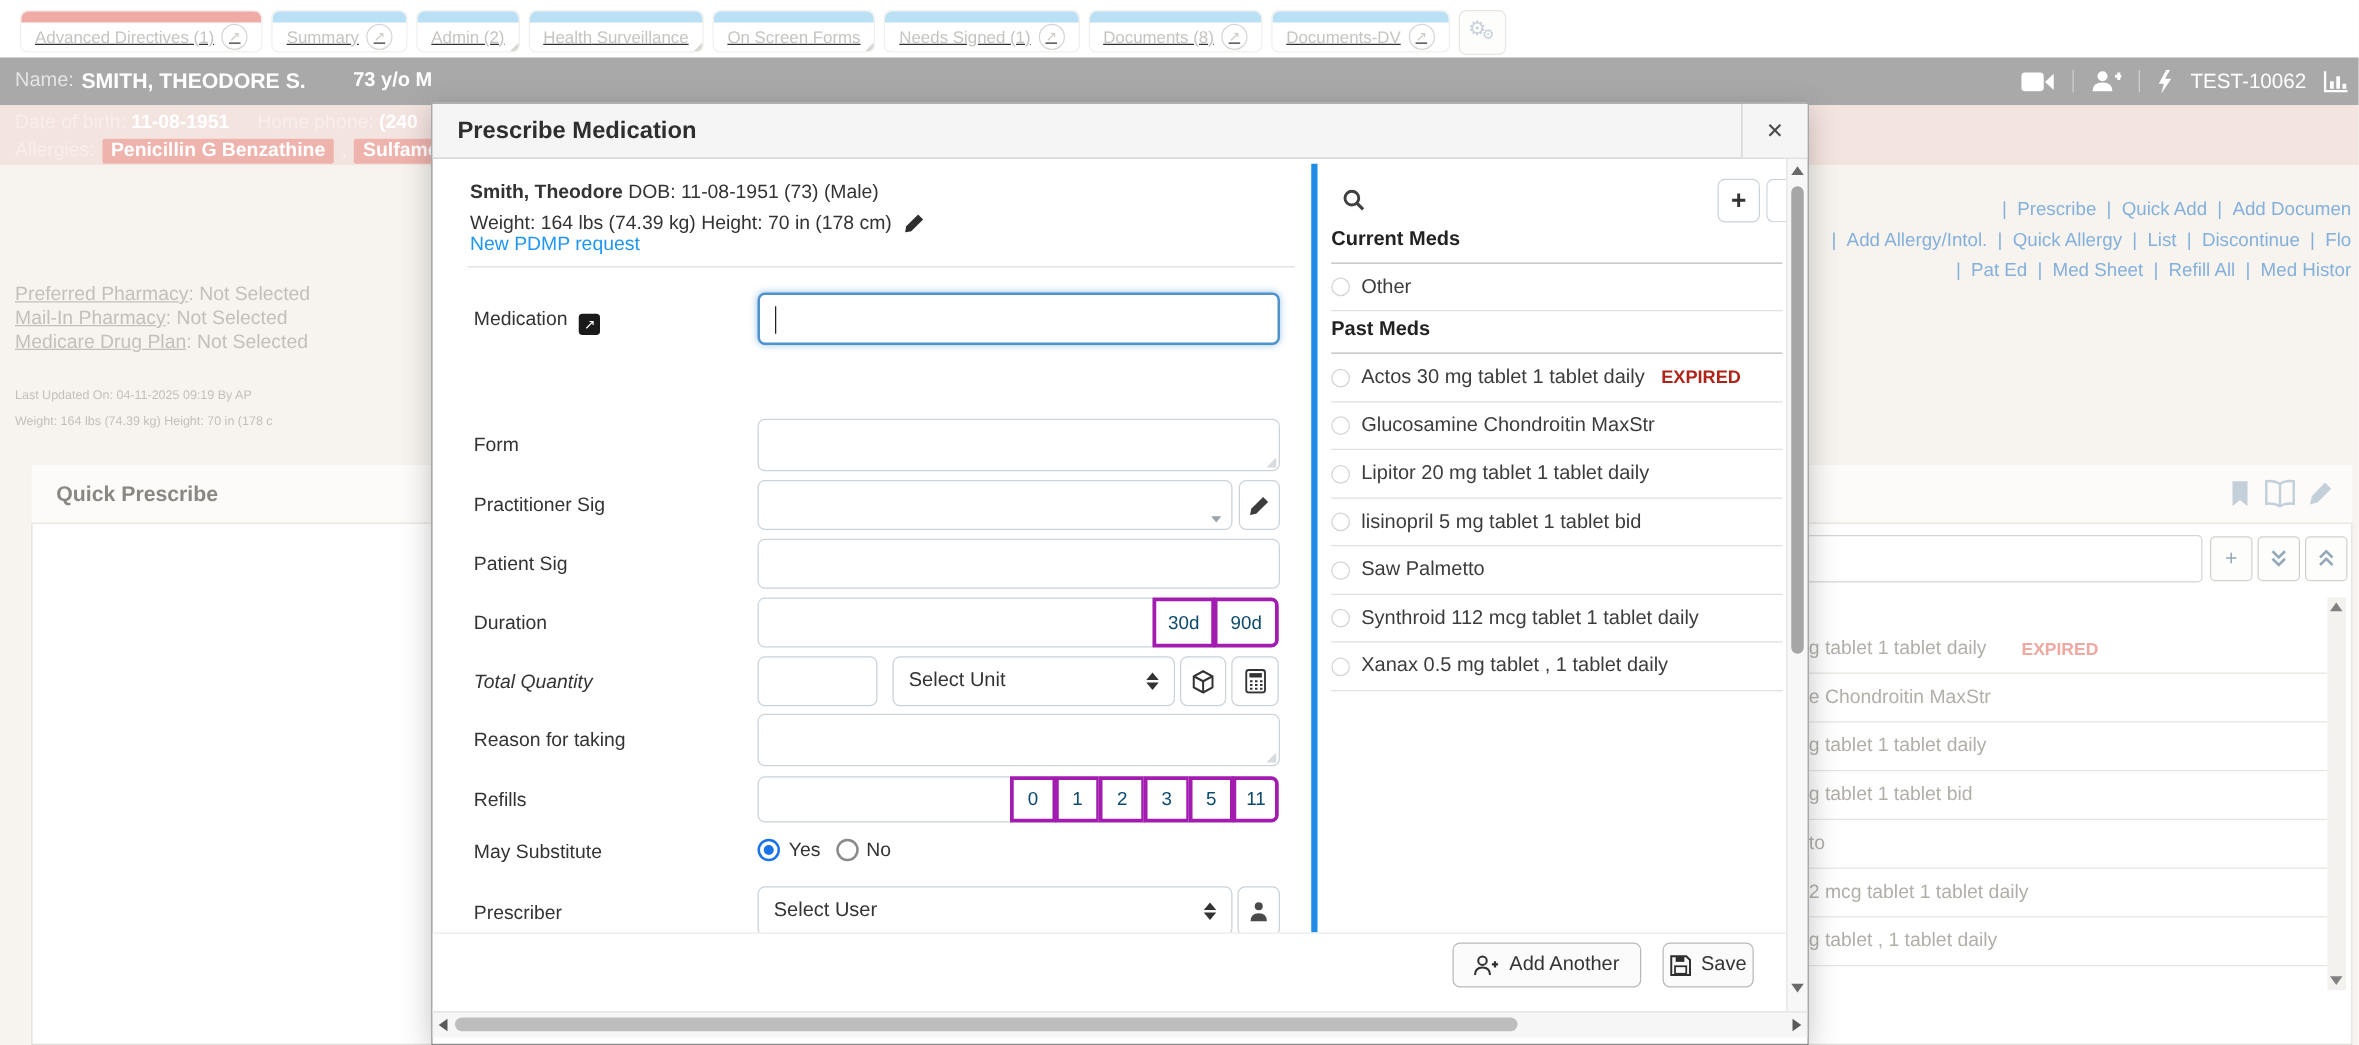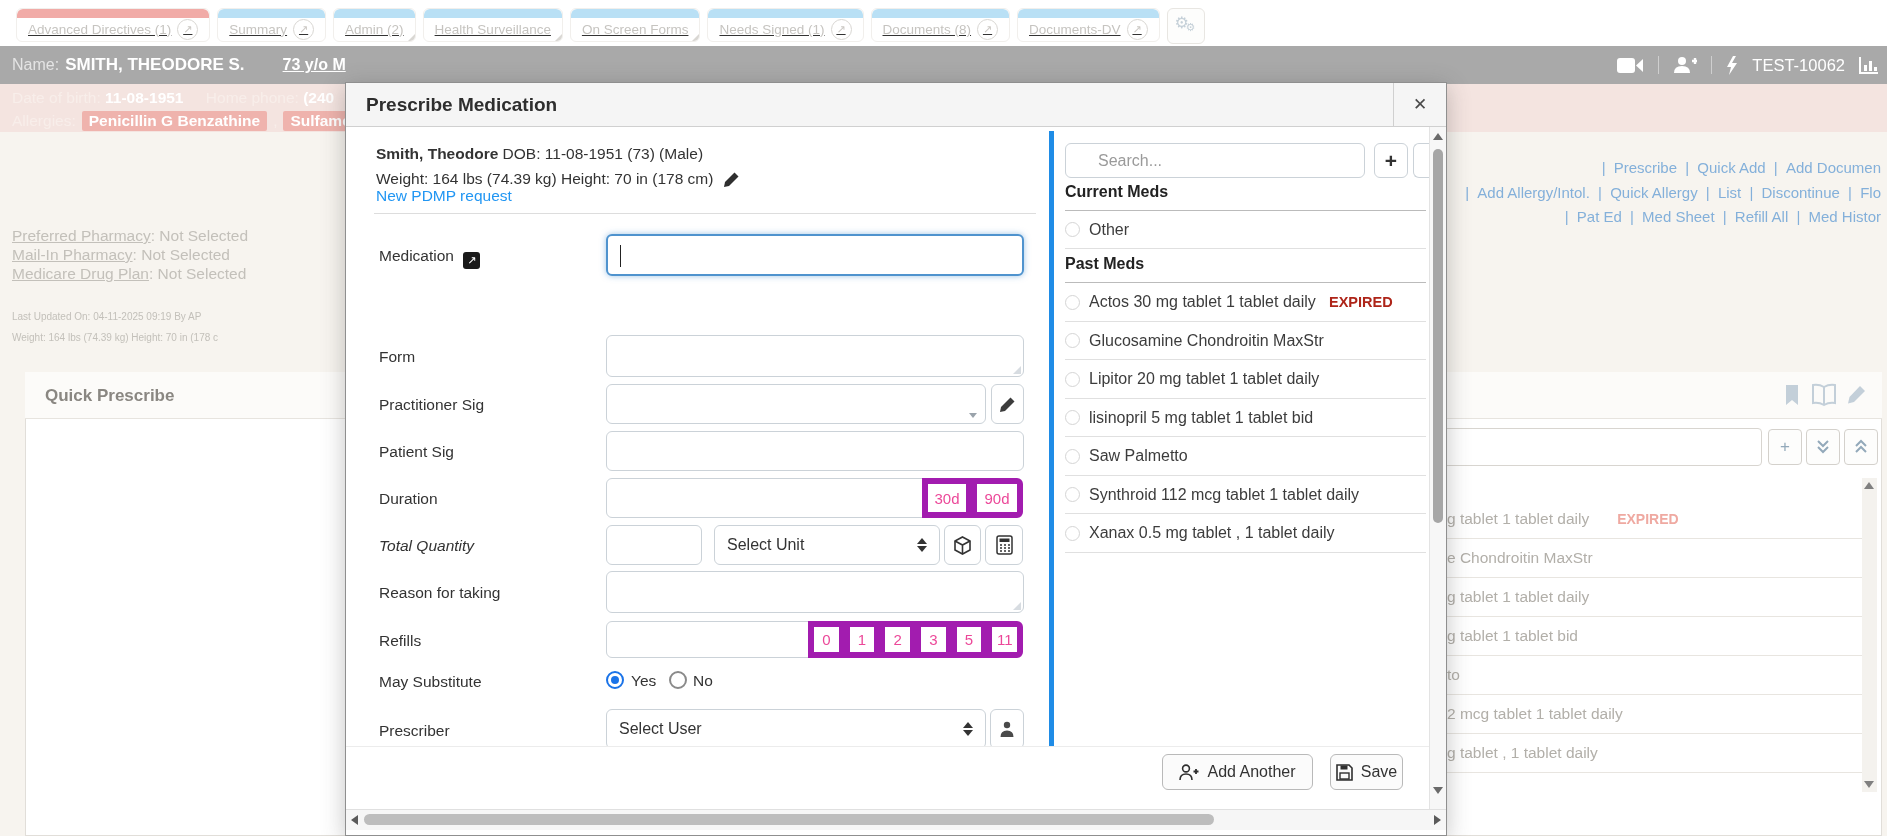--- a/index.html
+++ b/index.html
@@ -18,21 +18,21 @@
   .popout-circle{position:relative;margin-top:8px;width:19px;height:19px;border:1px solid #d8d6d2;border-radius:50%;display:flex;align-items:center;justify-content:center;font-size:11px;color:#ccc9c5;}
   .tab-fold{position:absolute;right:0;bottom:0;width:0;height:0;border-left:7px solid transparent;border-bottom:7px solid #d9d7d3;}
   .tab-active .tab-fold{border-bottom-color:#e9f5fc;}
   .gear-btn{width:36px;height:34px;border:1px solid #e8e6e2;background:#fdfdfc;border-radius:6px;position:relative;color:#c5d0d8;}
   .gear-big{position:absolute;left:7px;top:4px;font-size:16px;}
   .gear-small{position:absolute;left:18px;top:12px;font-size:11px;}
   
   .patientbar{position:absolute;left:0;top:46px;width:1887px;height:38px;background:#a9a9a9;color:#fff;display:flex;align-items:center;font-size:16px;}
   .pb-label{color:#e4e4e4;margin-left:12px;}
   .pb-name{font-weight:bold;font-size:17px;margin-left:6px;}
-  .pb-age{font-weight:bold;margin-left:38px;text-decoration:underline;}
+  .pb-age{font-weight:bold;margin-left:38px;}
   .pb-right{position:absolute;right:8px;top:0;height:38px;display:flex;align-items:center;gap:14px;}
   .pb-sep{width:1px;height:18px;background:#cFcFcF;}
   .pb-id{font-size:16.5px;color:#fff;}
   .demoband{position:absolute;left:0;top:84px;width:1887px;height:48px;background:#f4e4e0;color:#fff;font-size:15.5px;}
   .demo-line1{position:absolute;left:12px;top:5px;}
   .demo-line2{position:absolute;left:12px;top:27px;display:flex;align-items:center;gap:6px;}
   .demo-lab{color:#f8eeea;}
   .demo-val{font-weight:bold;color:#fff;}
   .allergy-chip{background:#efb3ad;color:#fff;font-weight:bold;padding:1px 7px;border-radius:2px;white-space:nowrap;}
   
@@ -62,21 +62,21 @@
   .ps-line{position:absolute;left:30px;font-size:15.5px;color:#333;}
   .pdmp{position:absolute;left:30px;top:104px;font-size:15.5px;color:#2196f3;}
   .m-hr{position:absolute;left:28px;top:130px;width:662px;height:1px;background:#ddd;}
   .f-label{position:absolute;left:33px;font-size:15.5px;color:#333;white-space:nowrap;}
   .inp{position:absolute;background:#fff;border:1px solid #cbd2d8;border-radius:6px;box-sizing:border-box;}
   .inp-focus{border:2px solid #4f93ce;box-shadow:0 0 6px rgba(80,150,210,.55);}
   .cursorbar{position:absolute;left:12px;top:9px;width:1px;height:22px;background:#222;}
   .grip{position:absolute;right:2px;bottom:2px;width:9px;height:9px;}
   .grip::before{content:"";position:absolute;right:0;bottom:0;width:0;height:0;border-left:8px solid transparent;border-bottom:8px solid #d7dce1;}
   .ext-icon{display:inline-flex;width:17px;height:17px;background:#1a1a1a;border-radius:3px;color:#fff;font-size:11px;align-items:center;justify-content:center;vertical-align:-3px;margin-left:5px;}
-  .grp-btn{position:absolute;background:#fff;border:6px solid #a21caf;box-sizing:border-box;display:flex;align-items:center;justify-content:center;font-size:15px;color:#ec4899;}
+  .grp-btn{position:absolute;background:#fff;border:3px solid #a21caf;box-sizing:border-box;display:flex;align-items:center;justify-content:center;font-size:15px;color:#0c4a6e;}
   .selbox{position:absolute;background:#fff;border:1px solid #cbd2d8;border-radius:6px;box-sizing:border-box;font-size:16px;color:#333;display:flex;align-items:center;padding:0 12px;}
   .sortcaret{margin-left:auto;display:flex;flex-direction:column;gap:2px;align-items:center;}
   .sc-up{width:0;height:0;border-left:5px solid transparent;border-right:5px solid transparent;border-bottom:6px solid #333;}
   .sc-down{width:0;height:0;border-left:5px solid transparent;border-right:5px solid transparent;border-top:6px solid #333;}
   .icon-btn{position:absolute;background:#fff;border:1px solid #cbd2d8;border-radius:6px;box-sizing:border-box;display:flex;align-items:center;justify-content:center;}
   .radio{width:18px;height:18px;border:2px solid #8a8a8a;border-radius:50%;box-sizing:border-box;background:#fff;}
   .radio-on{border-color:#1a73e8;position:relative;}
   .radio-on::after{content:"";position:absolute;left:3px;top:3px;width:8px;height:8px;border-radius:50%;background:#1a73e8;}
   .divider-blue{position:absolute;left:703px;top:48px;width:5px;height:615px;background:#1f8ce6;}
   
@@ -434,21 +434,20 @@
         <path d="M1.5 16 q0-6.5 6.5-6.5 q6.5 0 6.5 6.5 Z" fill="#4a4a4a"></path>
       </svg>
   </div>
 
   <div class="divider-blue"></div>
 
   <svg style="position:absolute;left:728px;top:68px;" width="18" height="18" viewBox="0 0 18 18">
       <circle cx="7.5" cy="7.5" r="5.5" fill="none" stroke="#3f3f3f" stroke-width="2.3"></circle>
       <path d="M11.5 11.5 L16.5 16.5" stroke="#3f3f3f" stroke-width="2.6"></path>
     </svg>
-  <input class="mp-search" placeholder="Search..." style="">
   <div class="mp-plus">
       <span>+</span>
     </div>
   <div class="mp-sliver"></div>
 
   <div class="mp-header" style="top:100px;">Current Meds</div>
   <div class="mp-row" style="top:128px;height:38px;">
     <span class="mp-radio"></span>
     <span>Other</span>
   </div>

